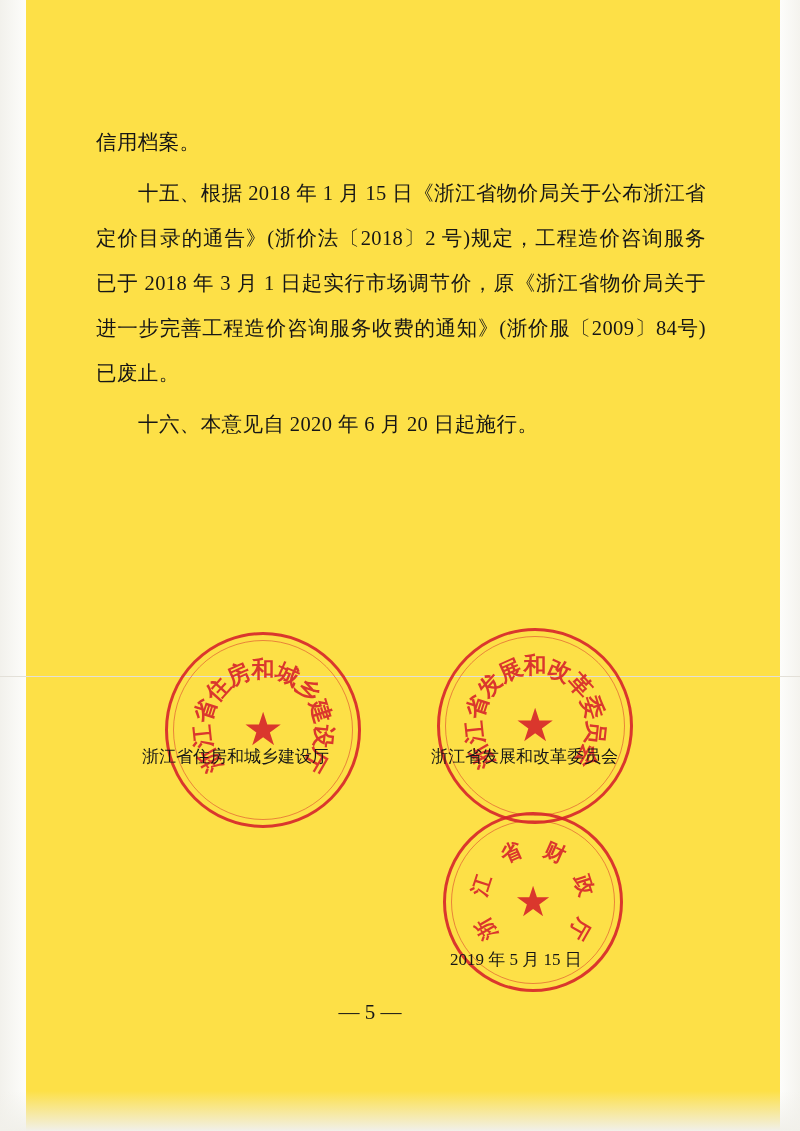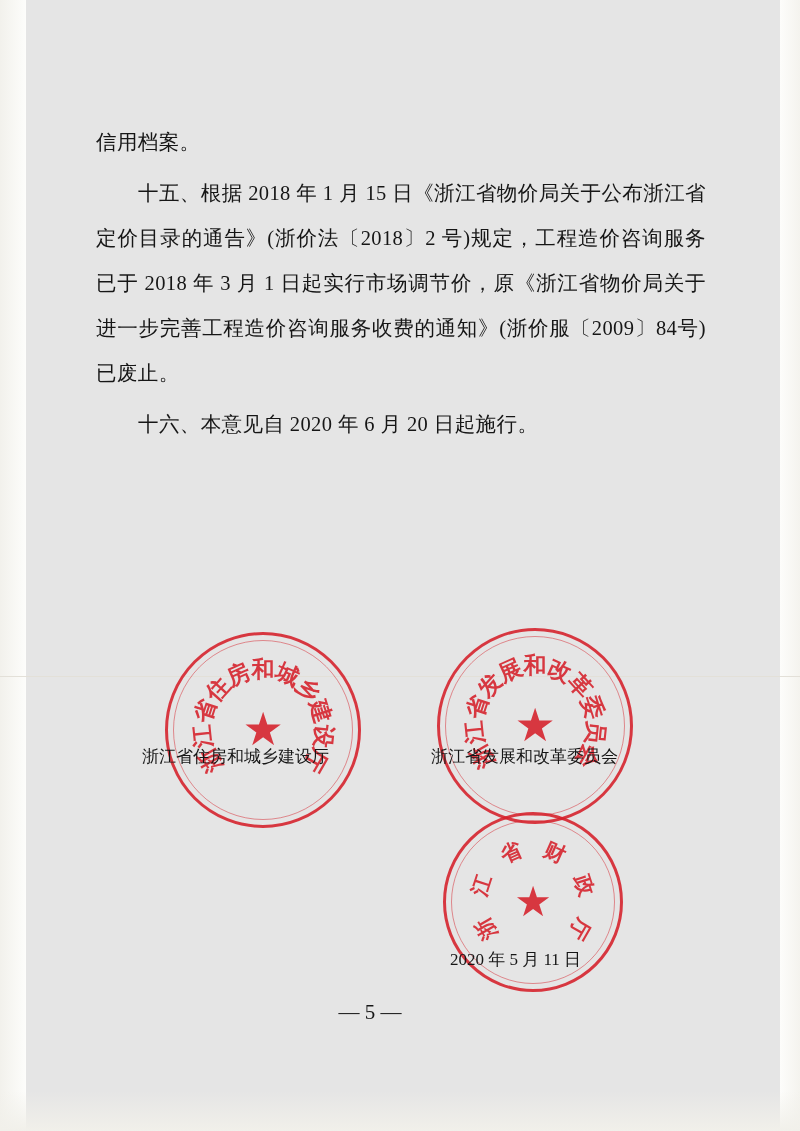--- a/index.html
+++ b/index.html
@@ -11,21 +11,21 @@
     height: 1131px;
     background: #ffffff;
     font-family: "Liberation Serif", "DejaVu Serif", serif;
     color: #1a1a1a;
     position: relative;
     overflow: hidden;
   }
   .page {
     position: absolute;
     inset: 0;
-    background: #e5e5e5;
+    background: #fde047;
   }
   
   .paper-edge-left {
     position: absolute;
     left: 0; top: 0; bottom: 0; width: 26px;
     background: linear-gradient(to right, #f2f1ec, #fdfdfb);
   }
   .paper-edge-right {
     position: absolute;
     right: 0; top: 0; bottom: 0; width: 20px;
@@ -205,16 +205,16 @@
         <span style="font-size: 21px; transform: rotate(-24deg) translateY(-68px) translateX(-50%); transform-origin: 0px 0px;">省</span>
         <span style="font-size: 21px; transform: rotate(24deg) translateY(-68px) translateX(-50%); transform-origin: 0px 0px;">财</span>
         <span style="font-size: 21px; transform: rotate(72deg) translateY(-68px) translateX(-50%); transform-origin: 0px 0px;">政</span>
         <span style="font-size: 21px; transform: rotate(120deg) translateY(-68px) translateX(-50%); transform-origin: 0px 0px;">厅</span>
       </div>
     <div class="star">★</div>
   </div>
 
   <div class="sig" id="sig-housing">浙江省住房和城乡建设厅</div>
   <div class="sig" id="sig-ndrc">浙江省发展和改革委员会</div>
-  <div class="sig" id="sig-date">2020 年 5 月 11 日</div>
+  <div class="sig" id="sig-date">2019 年 5 月 15 日</div>
 
   <div class="page-number">— 5 —</div>
 </div>
 
 </body></html>

